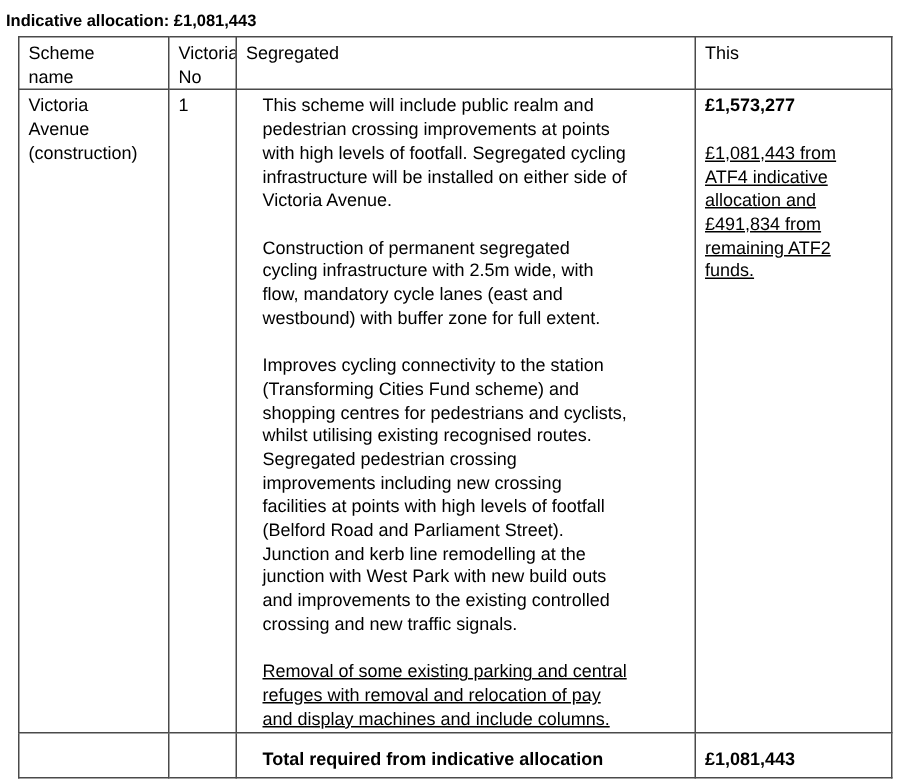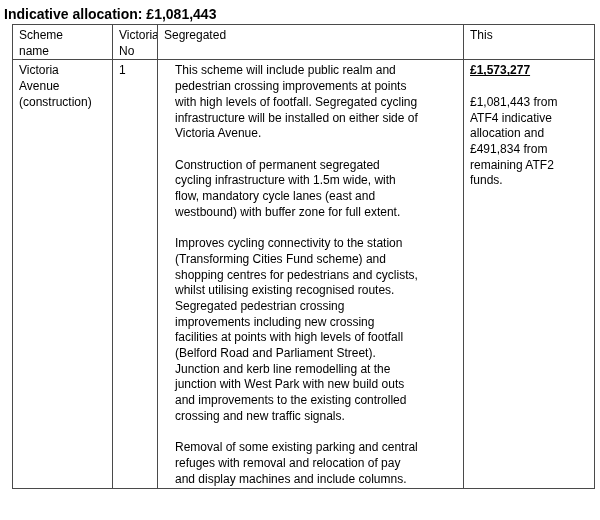--- a/index.html
+++ b/index.html
@@ -4,21 +4,21 @@
 <style>
   * { box-sizing: border-box; }
   html, body {
     margin: 0; padding: 0;
     width: 600px; height: 520px;
     background: #ffffff;
     color: #000000;
     font-family: "Liberation Sans", sans-serif;
   }
   .doc-title {
-    font-size: 14px;
+    font-size: 11px;
     font-weight: bold;
     line-height: 15px;
     margin: 7px 0 2px 4px;
     letter-spacing: 0;
   }
   table.alloc-table {
     border-collapse: collapse;
     table-layout: fixed;
     width: 582px;
     margin-left: 12px;
@@ -39,22 +39,22 @@
   }
   tr.header-row { height: 33px; }
   tr.main-row { height: 429px; }
   tr.total-row { height: 30px; }
   .pre { white-space: pre-line; }
   td.desc-cell { padding-left: 17px; padding-right: 18px; }
   td.desc-cell p, td.cost-cell p {
     margin: 0 0 15.7px 0;
     white-space: pre-line;
   }
-  td.desc-cell p:last-child, td.cost-cell p:last-child { margin-bottom: 0; }
-  .cost-amount { font-weight: bold; text-decoration: underline; }
+  td.desc-cell p:last-child, td.cost-cell p:last-child { margin-bottom: 0; text-decoration: underline; }
+  .cost-amount { font-weight: bold; }
   tr.total-row td {
     vertical-align: bottom;
     font-weight: bold;
     padding-bottom: 4px;
   }
   tr.total-row td.desc-cell { padding-left: 17px; }
 </style>
 </head>
 <body>
 
@@ -82,21 +82,21 @@
 Avenue
 (construction)</td>
       <td class="pre">1</td>
       <td class="desc-cell">
         <p>This scheme will include public realm and
 pedestrian crossing improvements at points
 with high levels of footfall. Segregated cycling
 infrastructure will be installed on either side of
 Victoria Avenue.</p>
         <p>Construction of permanent segregated
-cycling infrastructure with 1.5m wide, with
+cycling infrastructure with 2.5m wide, with
 flow, mandatory cycle lanes (east and
 westbound) with buffer zone for full extent.</p>
         <p>Improves cycling connectivity to the station
 (Transforming Cities Fund scheme) and
 shopping centres for pedestrians and cyclists,
 whilst utilising existing recognised routes.
 Segregated pedestrian crossing
 improvements including new crossing
 facilities at points with high levels of footfall
 (Belford Road and Parliament Street).
@@ -112,14 +112,20 @@
         <p class="cost-amount">£1,573,277</p>
         <p>£1,081,443 from
 ATF4 indicative
 allocation and
 £491,834 from
 remaining ATF2
 funds.</p>
       </td>
     </tr>
 
+    <tr class="total-row">
+      <td></td>
+      <td></td>
+      <td class="desc-cell">Total required from indicative allocation</td>
+      <td>£1,081,443</td>
+    </tr>
   </tbody>
 </table>
 
 </body></html>

